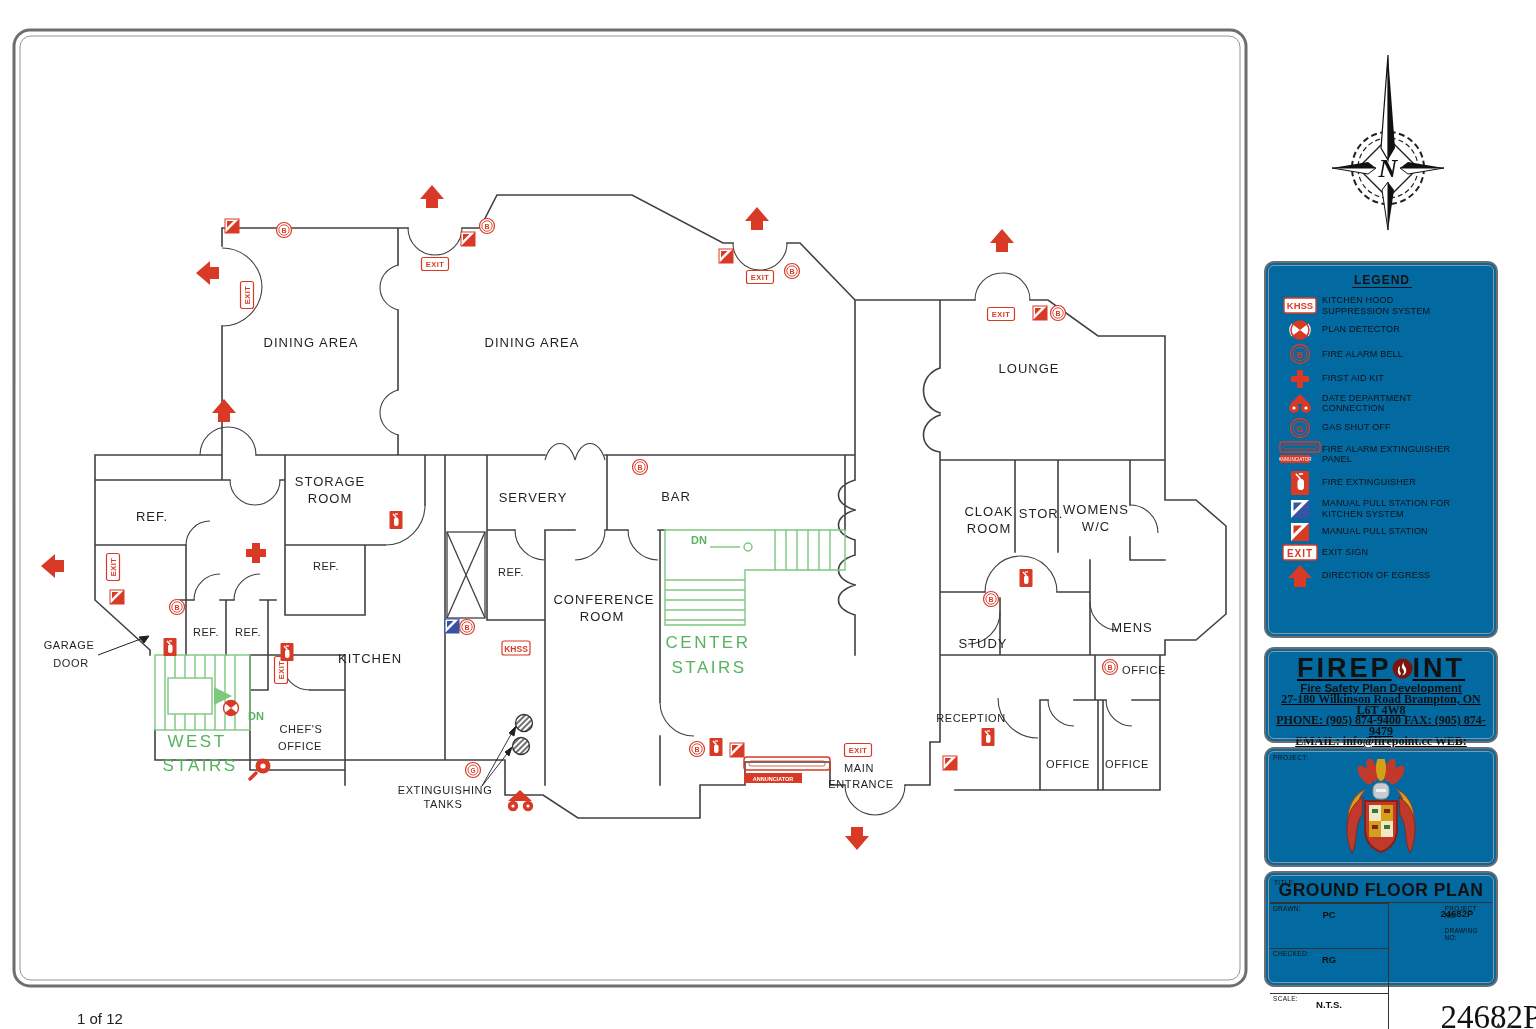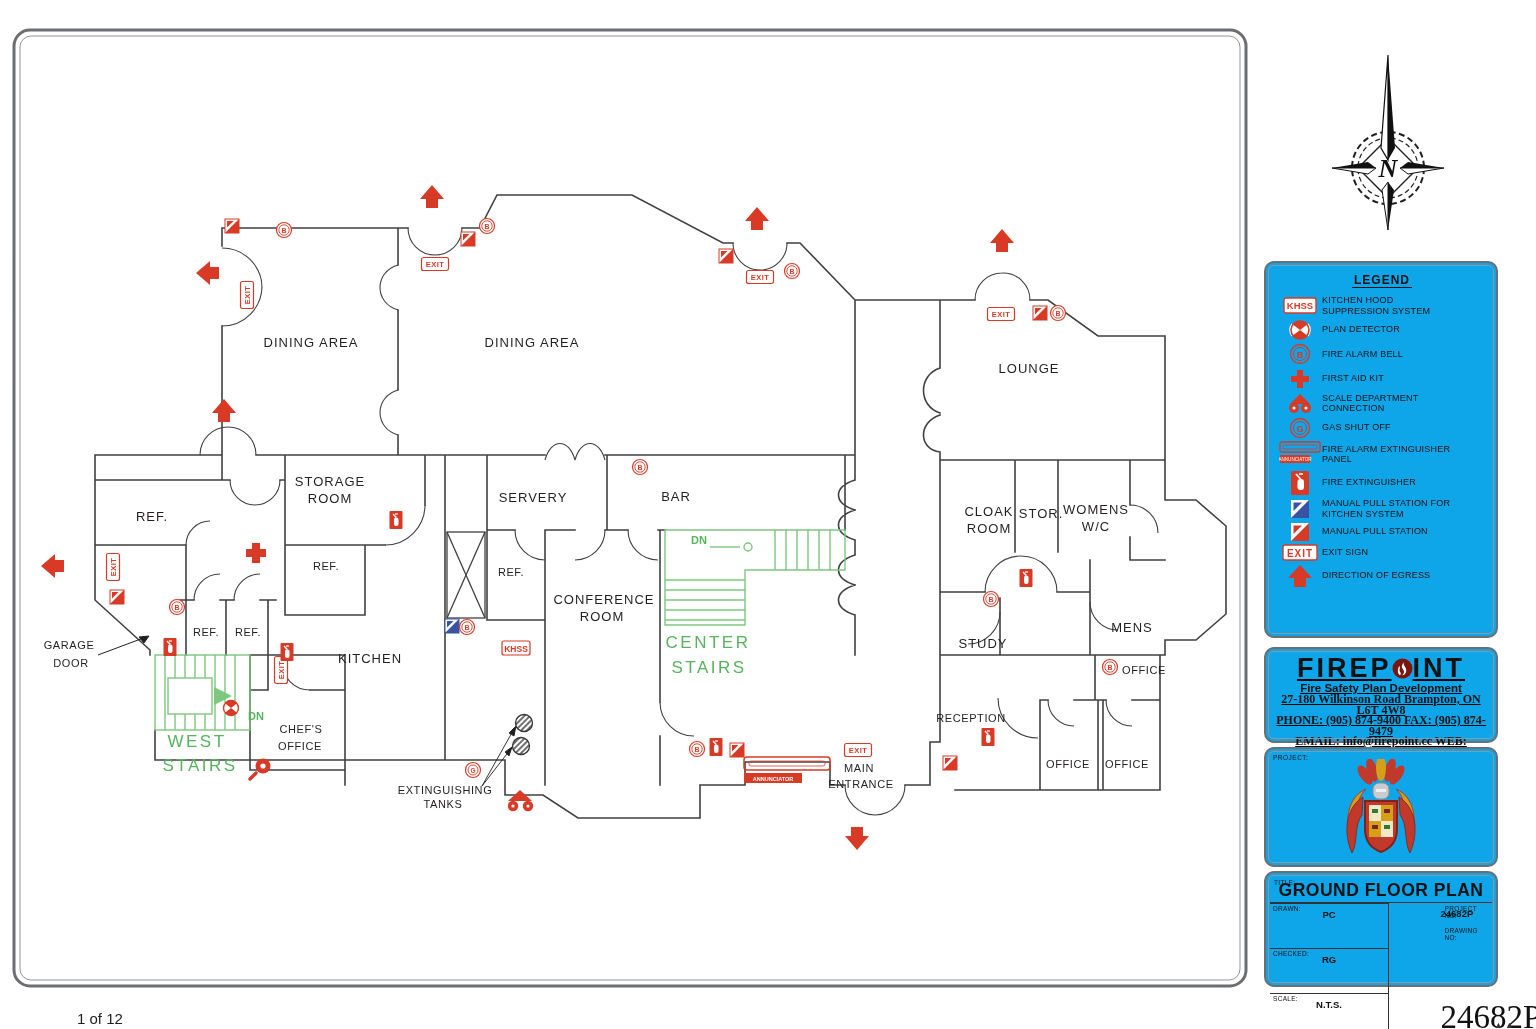--- a/index.html
+++ b/index.html
@@ -2,21 +2,21 @@
 <html><head>
 <meta charset="utf-8">
 <style>
   html,body{margin:0;padding:0;}
   body{width:1536px;height:1029px;position:relative;background:#fff;overflow:hidden;
        font-family:"Liberation Sans",sans-serif;}
   .page{position:absolute;inset:0;}
   svg text{user-select:none;}
 
   
-  .dbl-box{position:absolute;border:2.5px solid #6d6e71;border-radius:10px;background:#0ea5e9;box-sizing:border-box;}
+  .dbl-box{position:absolute;border:2.5px solid #6d6e71;border-radius:10px;background:#0369a1;box-sizing:border-box;}
   .dbl-box:before{content:"";position:absolute;inset:2px;border:1px solid #939598;border-radius:6px;pointer-events:none;}
 
   
   .legend{left:1264px;top:261px;width:234px;height:377px;padding:8px 10px 4px 12px;}
   .legend-title{text-align:center;font-size:12px;font-weight:bold;letter-spacing:1px;color:#111;margin:2px 0 8px 0;}
   .legend-title span{border-bottom:1.5px solid #111;padding:0 2px;}
   .lg-row{display:flex;align-items:center;margin-bottom:2.5px;}
   .lg-ico{width:44px;flex:none;display:flex;justify-content:center;align-items:center;}
   .lg-lab{font-size:9px;line-height:10.5px;color:#111;width:136px;letter-spacing:.2px;}
 
@@ -513,21 +513,21 @@
   <div class="lg-row">
     <span class="lg-ico">
       <svg width="28" height="22">
             <polygon points="14,2 4,12 24,12" fill="#d83a26"></polygon>
             <circle cx="8" cy="16" r="5" fill="#d83a26"></circle>
             <circle cx="20" cy="16" r="5" fill="#d83a26"></circle>
             <circle cx="8" cy="16" r="1.6" fill="#fff"></circle>
             <circle cx="20" cy="16" r="1.6" fill="#fff"></circle>
           </svg>
     </span>
-        <div class="lg-lab">SCALE DEPARTMENT CONNECTION</div>
+        <div class="lg-lab">DATE DEPARTMENT CONNECTION</div>
       </div>
 
   <div class="lg-row">
     <span class="lg-ico">
       <svg width="22" height="22">
             <circle cx="11" cy="11" r="9.5" fill="none" stroke="#d83a26" stroke-width="1.3"></circle>
             <circle cx="11" cy="11" r="6.6" fill="none" stroke="#d83a26" stroke-width="1"></circle>
             <text x="11" y="14.5" text-anchor="middle" font-size="9" font-weight="bold" fill="#d83a26" font-family="Liberation Sans,sans-serif">G</text>
           </svg>
     </span>

